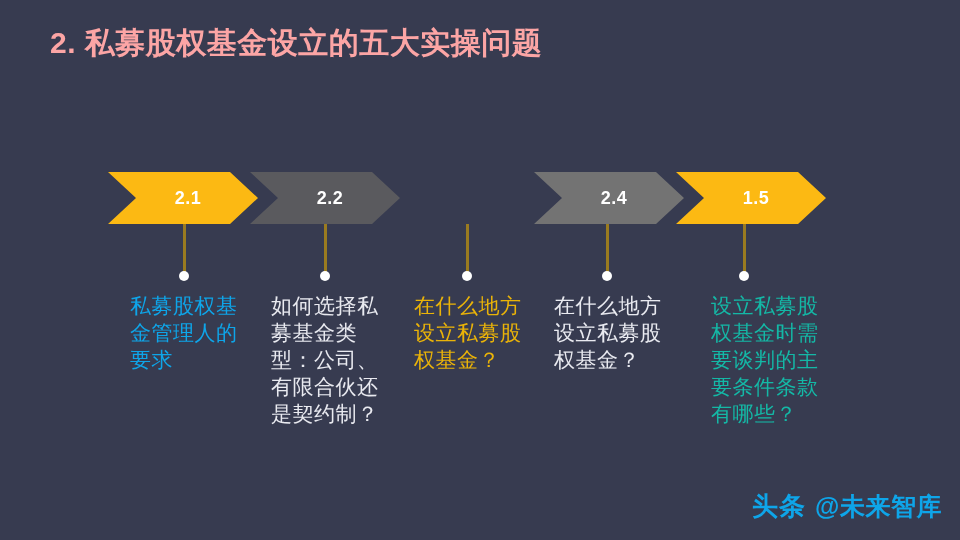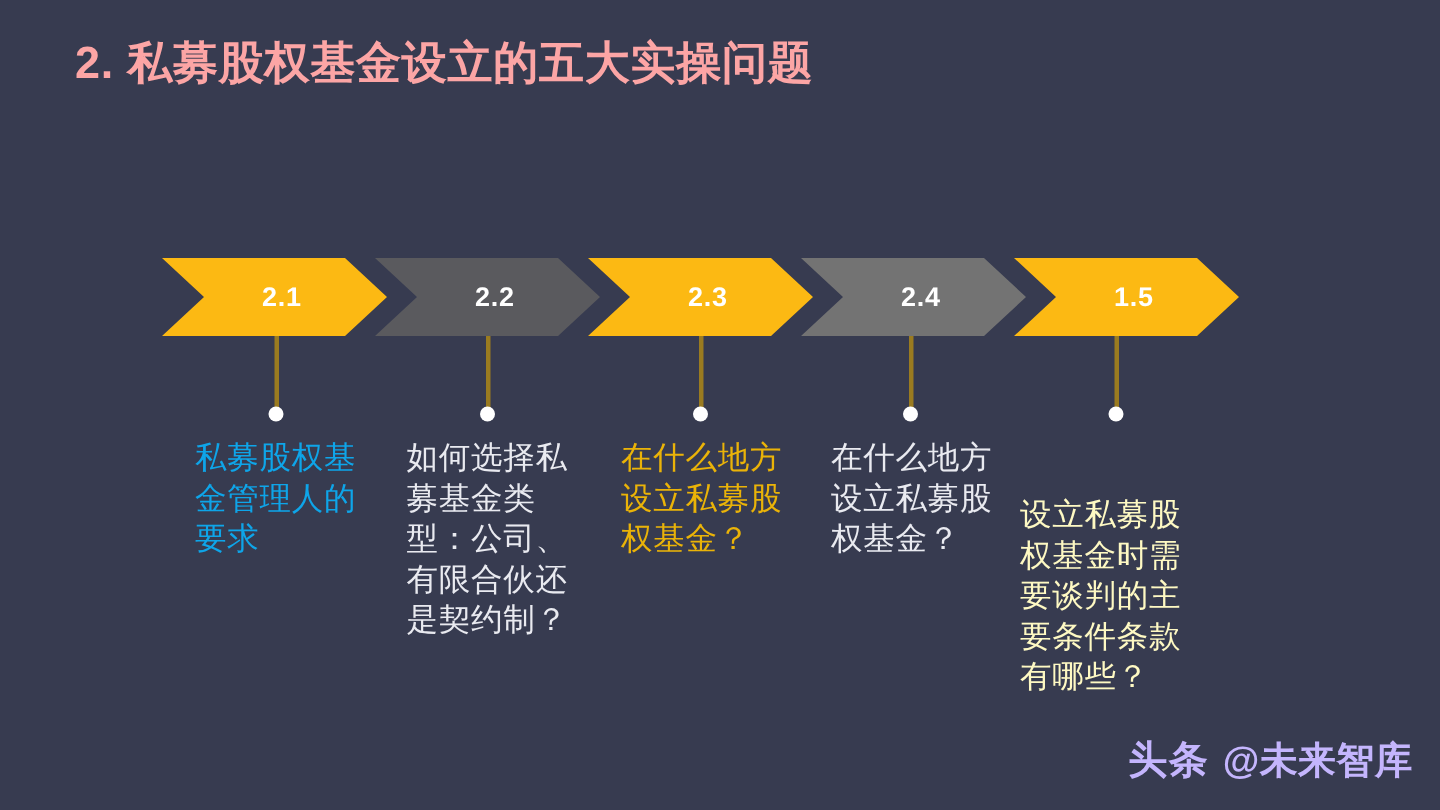--- a/index.html
+++ b/index.html
@@ -84,21 +84,21 @@
     letter-spacing: 0.5px;
     word-break: break-all;
   }
   
   #watermark {
     position: absolute;
     right: 18px;
     bottom: 16px;
     display: flex;
     align-items: baseline;
-    color: #c4b5fd;
+    color: #0ea5e9;
     white-space: nowrap;
   }
   #watermark-brand {
     font-size: 26px;
     font-weight: bold;
     letter-spacing: 1px;
   }
   #watermark-handle {
     font-size: 25px;
     font-weight: bold;
@@ -113,23 +113,20 @@
 
   <div id="slide-title">2. 私募股权基金设立的五大实操问题</div>
 
   <div class="chevron-row">
     <div class="chevron" id="chev-0" style="left: 108px; width: 150px; background: rgb(252, 185, 19);">
       <span class="chevron-label">2.1</span>
     </div>
     <div class="chevron" id="chev-1" style="left: 250px; width: 150px; background: rgb(90, 90, 94);">
       <span class="chevron-label">2.2</span>
     </div>
-    <div class="chevron" id="chev-2" style="left: 392px; width: 150px; background: rgb(252, 185, 19);">
-      <span class="chevron-label">2.3</span>
-    </div>
     <div class="chevron" id="chev-3" style="left: 534px; width: 150px; background: #737373;">
       <span class="chevron-label">2.4</span>
     </div>
     <div class="chevron" id="chev-4" style="left: 676px; width: 150px; background: rgb(252, 185, 19);">
       <span class="chevron-label">1.5</span>
     </div>
   </div>
 
   <div class="connector" id="conn-0" style="left: 183px; background: rgb(154, 123, 32);"></div>
   <div class="connector" id="conn-1" style="left: 324px; background: rgb(154, 123, 32);"></div>
@@ -140,20 +137,20 @@
   <div class="dot" id="dot-0" style="left: 179px; background: rgb(255, 255, 255);"></div>
   <div class="dot" id="dot-1" style="left: 320px; background: rgb(255, 255, 255);"></div>
   <div class="dot" id="dot-2" style="left: 462px; background: rgb(255, 255, 255);"></div>
   <div class="dot" id="dot-3" style="left: 602px; background: rgb(255, 255, 255);"></div>
   <div class="dot" id="dot-4" style="left: 739px; background: rgb(255, 255, 255);"></div>
 
   <div class="caption" id="cap-0" style="left: 130px; color: #0ea5e9;">私募股权基金管理人的要求</div>
   <div class="caption" id="cap-1" style="left: 271px; color: rgb(233, 234, 240);">如何选择私募基金类型：公司、有限合伙还是契约制？</div>
   <div class="caption" id="cap-2" style="left: 414px; color: #eab308;">在什么地方设立私募股权基金？</div>
   <div class="caption" id="cap-3" style="left: 554px; color: rgb(233, 234, 240);">在什么地方设立私募股权基金？</div>
-  <div class="caption" id="cap-4" style="left: 680px; color: #fef9c3; margin-top: 38px;">设立私募股权基金时需要谈判的主要条件条款有哪些？</div>
+  <div class="caption" id="cap-4" style="left: 711px; color: #14b8a6;">设立私募股权基金时需要谈判的主要条件条款有哪些？</div>
 
   <div id="watermark">
     <span id="watermark-brand">头条</span>
     <span id="watermark-handle">@未来智库</span>
   </div>
 
 </div>
 
 </body></html>

